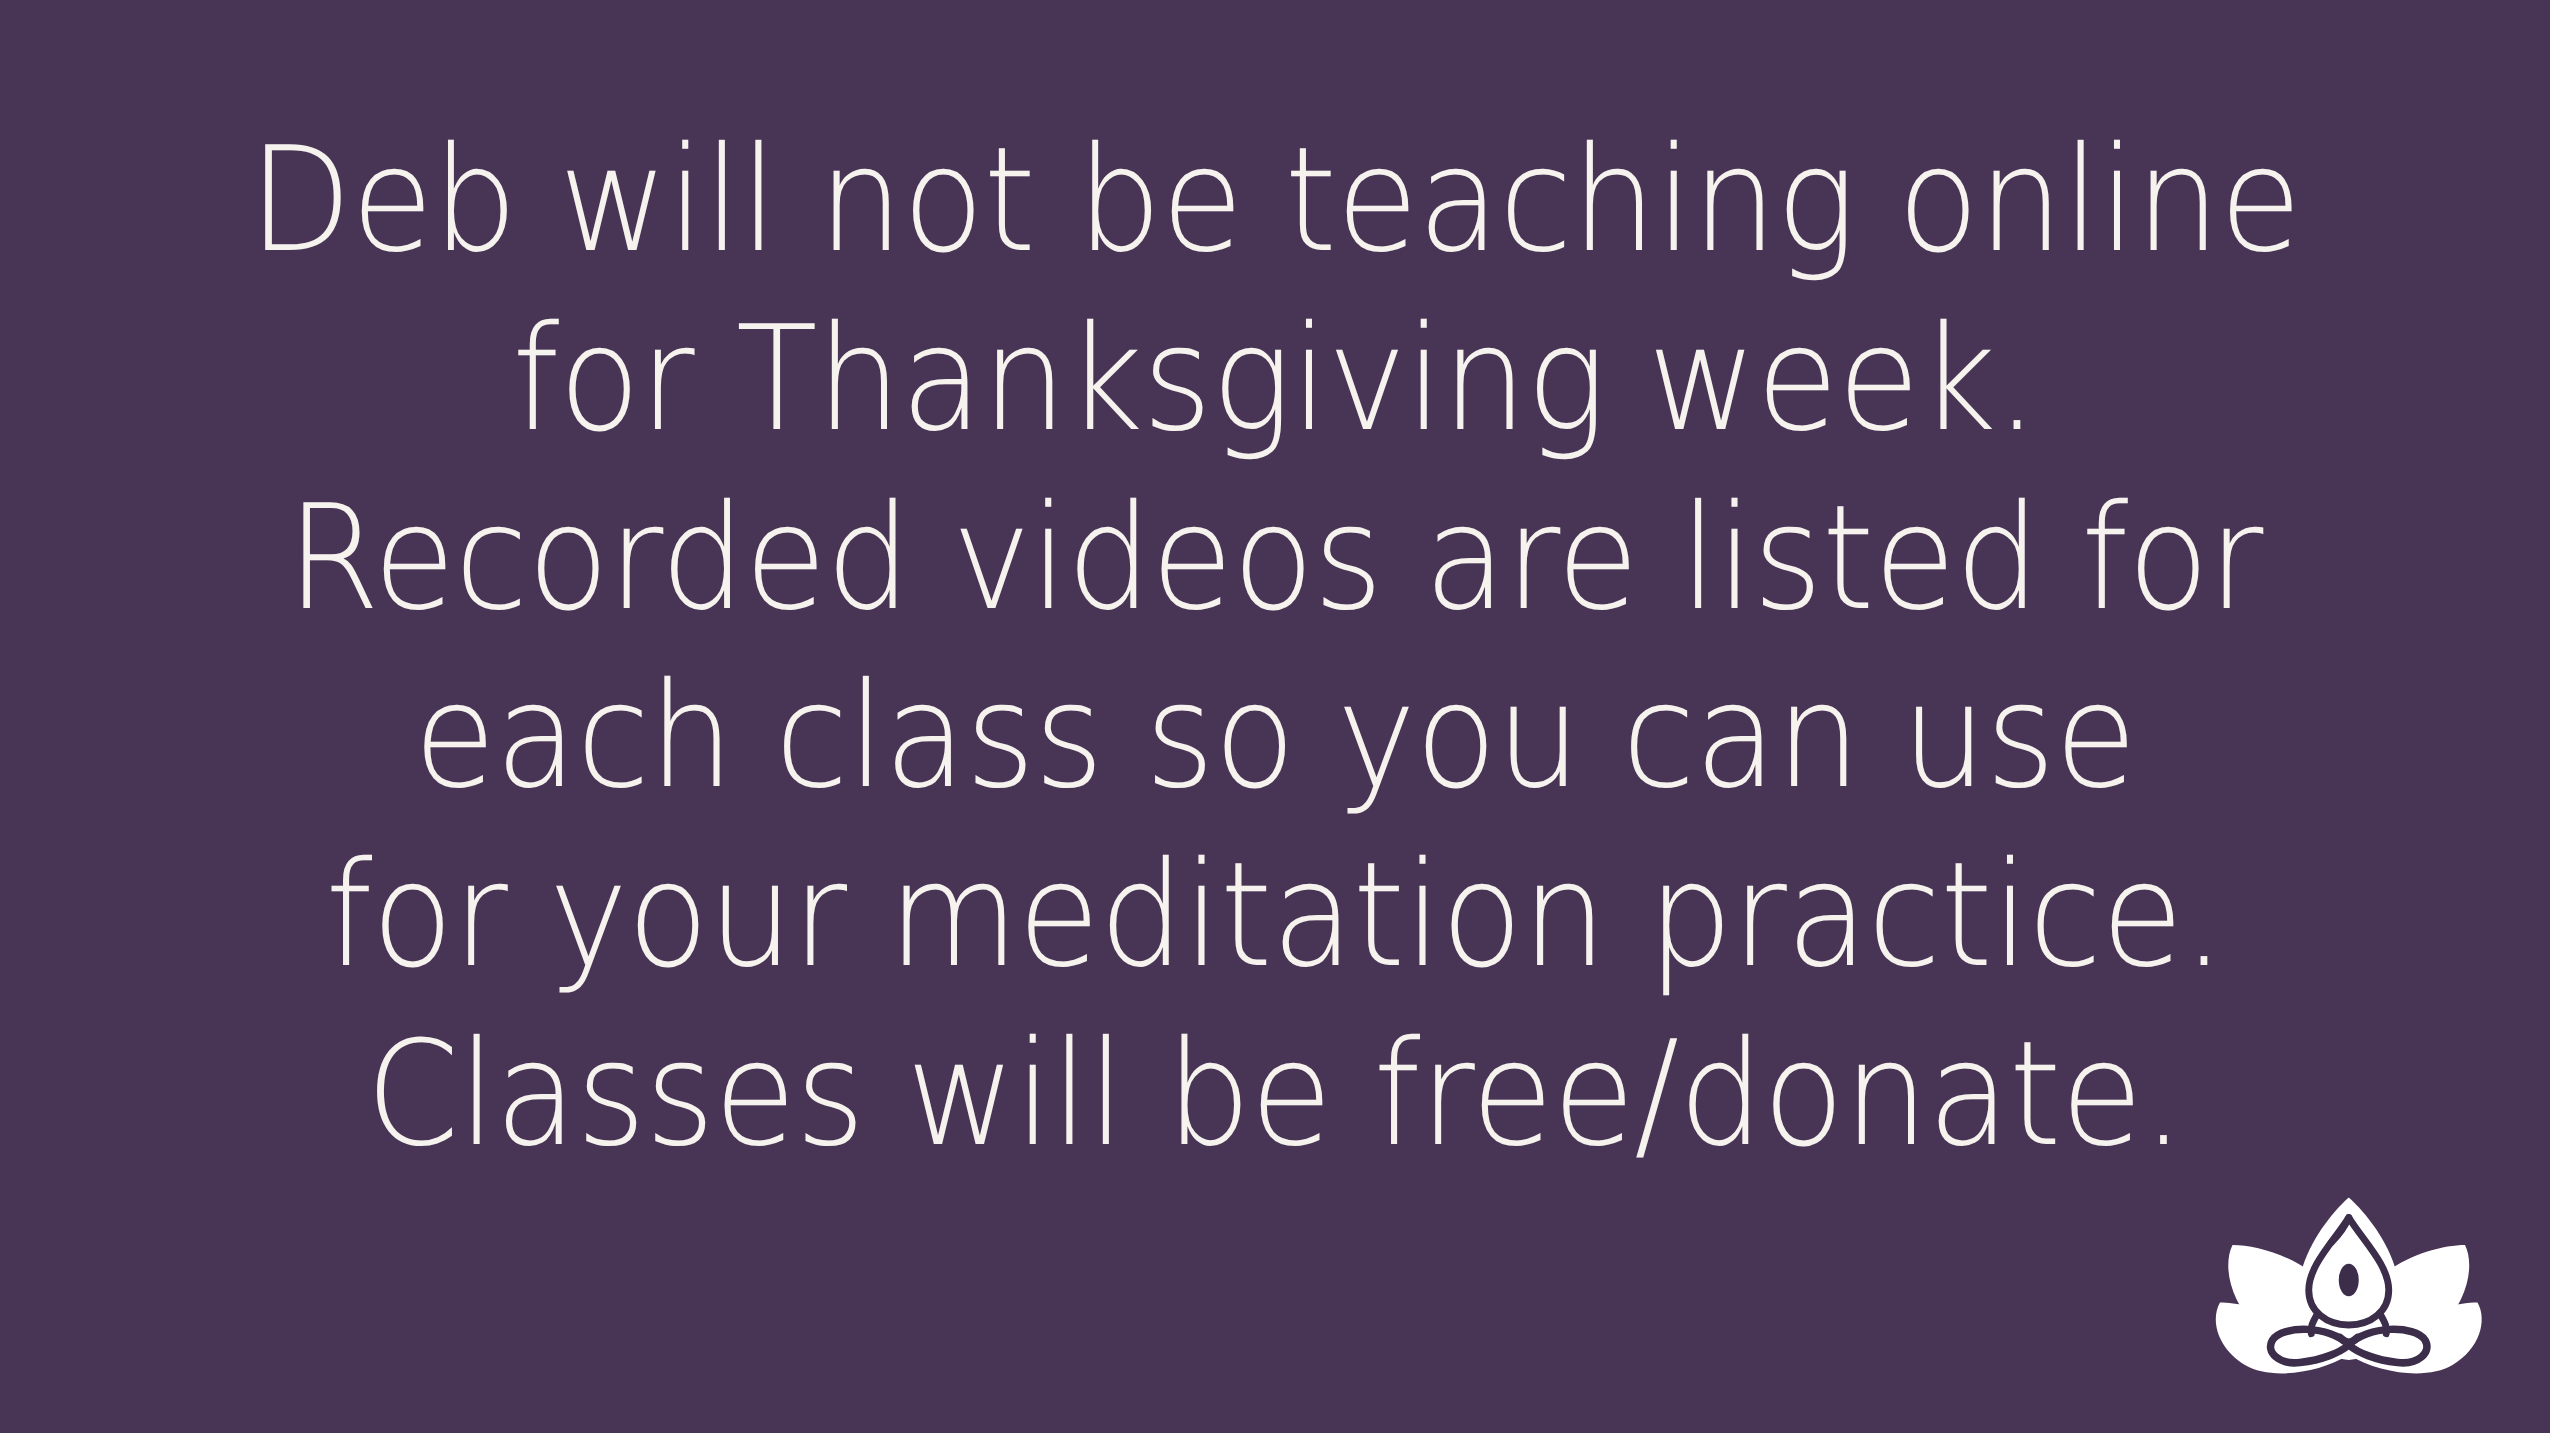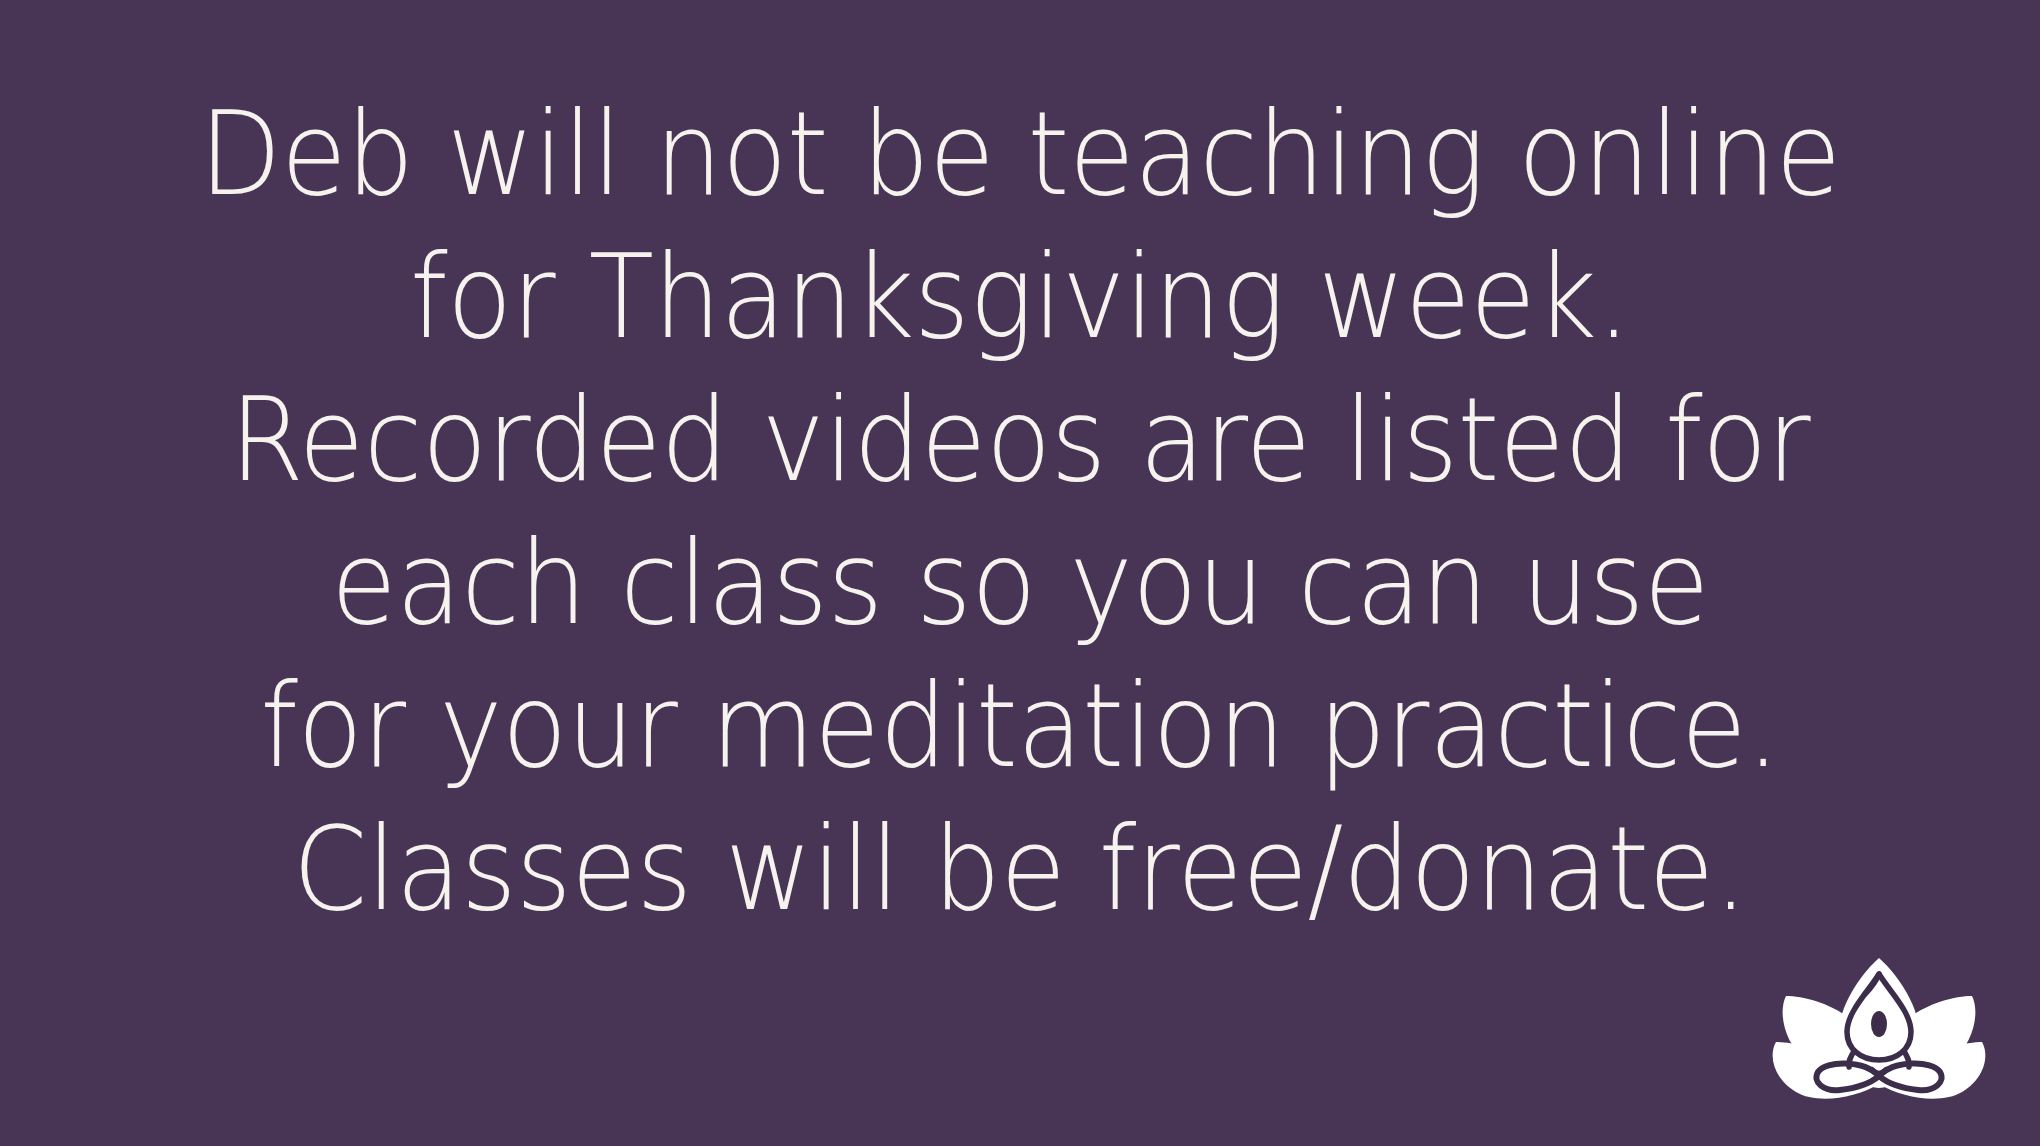--- a/index.html
+++ b/index.html
@@ -22,21 +22,21 @@
     position: absolute;
     left: 0;
     top: 0;
     width: 2040px;
     height: 940px;
     box-sizing: border-box;
     padding: 96px 104px 0 104px;
     display: flex;
     flex-direction: column;
     align-items: center;
-    justify-content: flex-end;
+    justify-content: center;
   }
   .msg-line {
     display: block;
     width: 100%;
     text-align: center;
     color: #F6F2ED;
     font-size: 116px;
     line-height: 143px;
     font-weight: 300;
     letter-spacing: -0.5px;

